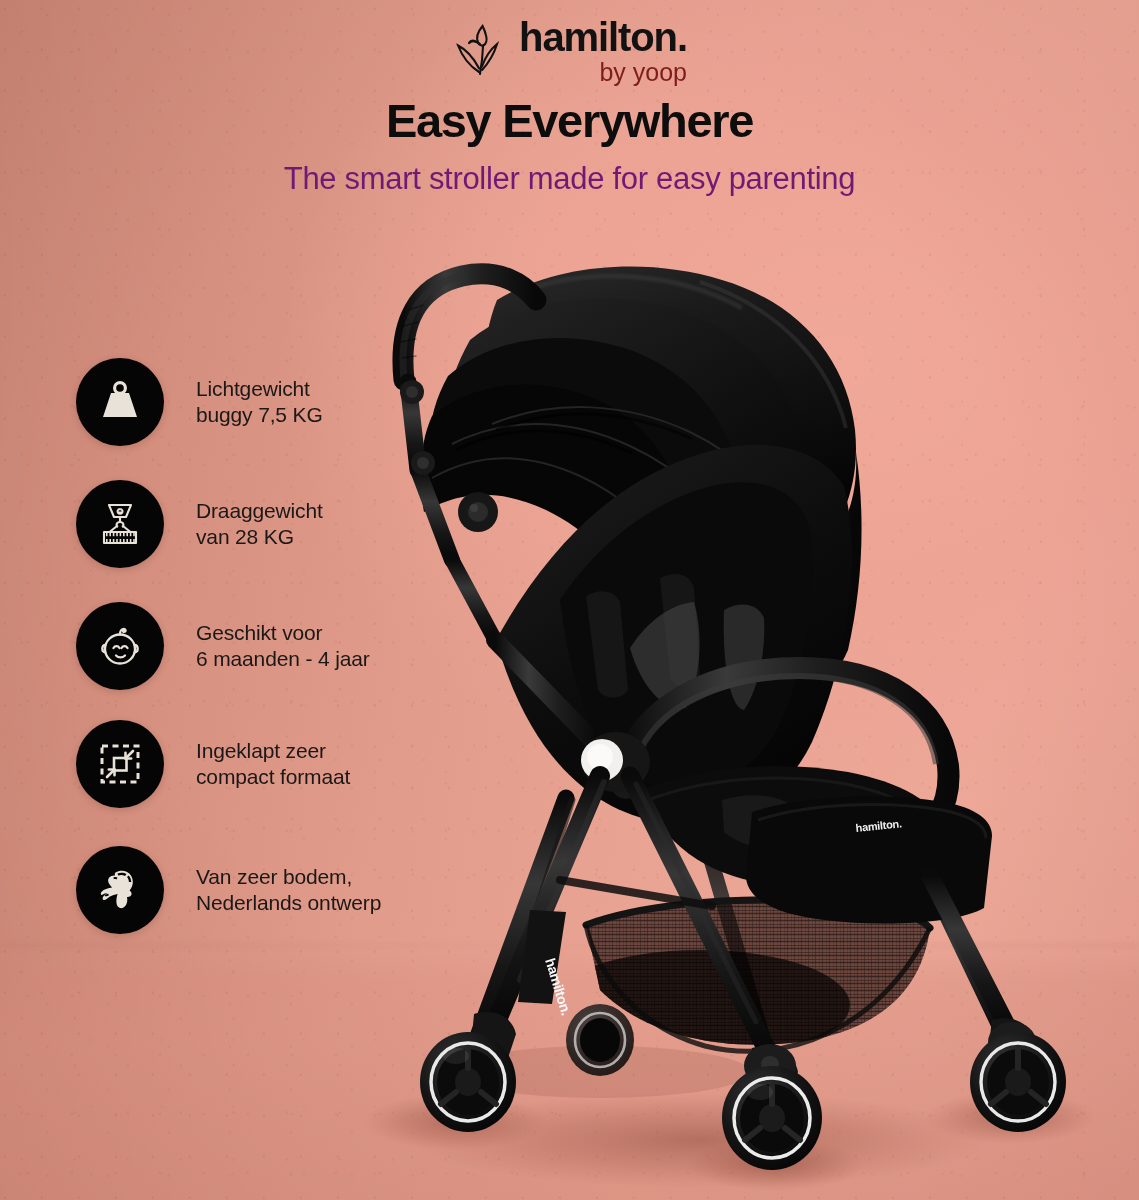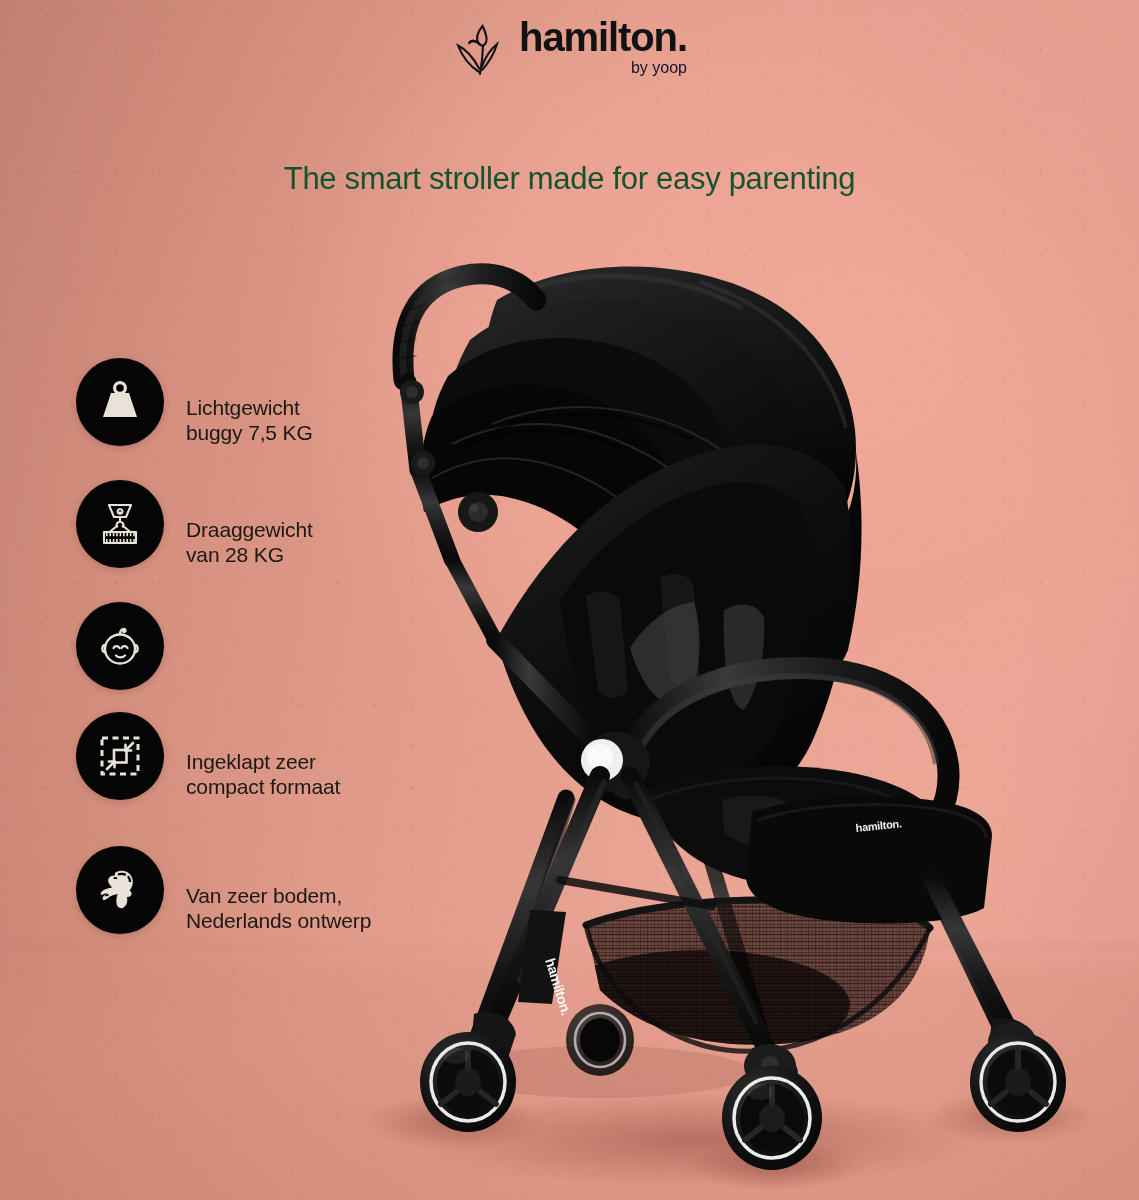--- a/index.html
+++ b/index.html
@@ -55,39 +55,39 @@
     position:absolute; left:50%; top:18px; transform:translateX(-50%);
     display:flex; align-items:flex-start; gap:13px;
   }
   .logo-mark{ width:54px; height:60px; display:block; margin-top:2px; }
   .logo-words{ display:flex; flex-direction:column; align-items:flex-end; }
   .logo-name{
     font-size:40px; font-weight:700; color:#121212;
     letter-spacing:-1.1px; line-height:0.98;
   }
   .logo-sub{
-    font-size:16px; font-weight:400; color:#0f172a;
+    font-size:25px; font-weight:400; color:#7f1d1d;
     letter-spacing:0px; line-height:1.1; margin-top:2px;
   }
 
   .headline{
     position:absolute; left:0; right:0; top:96px;
     text-align:center; font-size:47px; font-weight:700;
     color:#0d0d0d; letter-spacing:-1.3px; line-height:1.05;
   }
   .subhead{
     position:absolute; left:0; right:0; top:162px;
     text-align:center; font-size:31px; font-weight:400;
-    color:#14532d; letter-spacing:-0.3px; line-height:1.1;
+    color:#701a75; letter-spacing:-0.3px; line-height:1.1;
   }
 
   
   .features{ position:absolute; left:76px; top:358px; width:380px; }
   .feature{
-    position:absolute; left:0; display:flex; align-items:flex-end; gap:22px;
+    position:absolute; left:0; display:flex; align-items:center; gap:32px;
   }
   .f-badge{
     width:88px; height:88px; border-radius:50%;
     background:#050505; flex:0 0 88px;
     display:flex; align-items:center; justify-content:center;
     box-shadow:0 2px 7px rgba(90,40,30,.22);
   }
   .f-badge svg{ display:block; }
   .f-text{
     font-size:21px; line-height:1.22; color:#1b1817;
@@ -121,20 +121,21 @@
           <path d="M29.5 50 C36 43 41.5 33.5 44.5 24 C39 28.5 32.5 37.5 29.4 46.5"></path>
           <path d="M25.8 22.8 C21.8 19.6 18.5 19.9 16.9 22.3"></path>
         </g>
       </svg>
       <div class="logo-words">
         <div class="logo-name">hamilton.</div>
         <div class="logo-sub">by yoop</div>
       </div>
     </div>
 
+    <div class="headline">Easy Everywhere</div>
     <div class="subhead">The smart stroller made for easy parenting</div>
   </div>
 
   <div class="stroller">
   <svg viewBox="0 0 1139 1200">
     <defs>
       <linearGradient id="canopyG" x1="0" y1="0" x2="0.35" y2="1">
         <stop offset="0%" stop-color="#2a2a2a"></stop>
         <stop offset="30%" stop-color="#1b1b1b"></stop>
         <stop offset="100%" stop-color="#050505"></stop>
@@ -451,23 +452,25 @@
             <ellipse cx="26" cy="29" rx="15" ry="14.5"></ellipse>
             <path d="M11.5 25 C7.5 25 7 32 11.5 32.5"></path>
             <path d="M40.5 25 C44.5 25 45 32 40.5 32.5"></path>
             <path d="M26 14.5 C26 11 27 9.5 29 9 C31.5 8.4 32.5 11 30.5 11.8 C29 12.4 28.6 11 29.6 10.5"></path>
             <path d="M19.5 28 C21 25.5 24 25.5 25.5 28"></path>
             <path d="M27.5 28 C29 25.5 32 25.5 33.5 28"></path>
             <path d="M22 35.5 C24.5 38 28.5 38 31 35.5"></path>
           </g>
         </svg>
       </div>
+      <div class="f-text">Geschikt voor
+6 maanden - 4 jaar</div>
     </div>
 
-    <div class="feature" style="top:354px">
+    <div class="feature" style="top:362px">
       <div class="f-badge">
         <svg width="50" height="50" viewBox="0 0 50 50">
           <rect x="7" y="7" width="36" height="36" fill="none" stroke="#e8e2d8" stroke-width="3" stroke-dasharray="6 4.5"></rect>
           <rect x="19" y="19" width="12.5" height="12.5" fill="none" stroke="#e8e2d8" stroke-width="2.6"></rect>
           <g fill="none" stroke="#e8e2d8" stroke-width="2.6" stroke-linecap="round" stroke-linejoin="round">
             <path d="M38 12 L30.5 19.5"></path>
               <path d="M30.5 13.8 L30.5 19.5 L36.2 19.5"></path>
             <path d="M12 38 L19.5 30.5"></path>
               <path d="M19.5 36.2 L19.5 30.5 L13.8 30.5"></path>
           </g>

